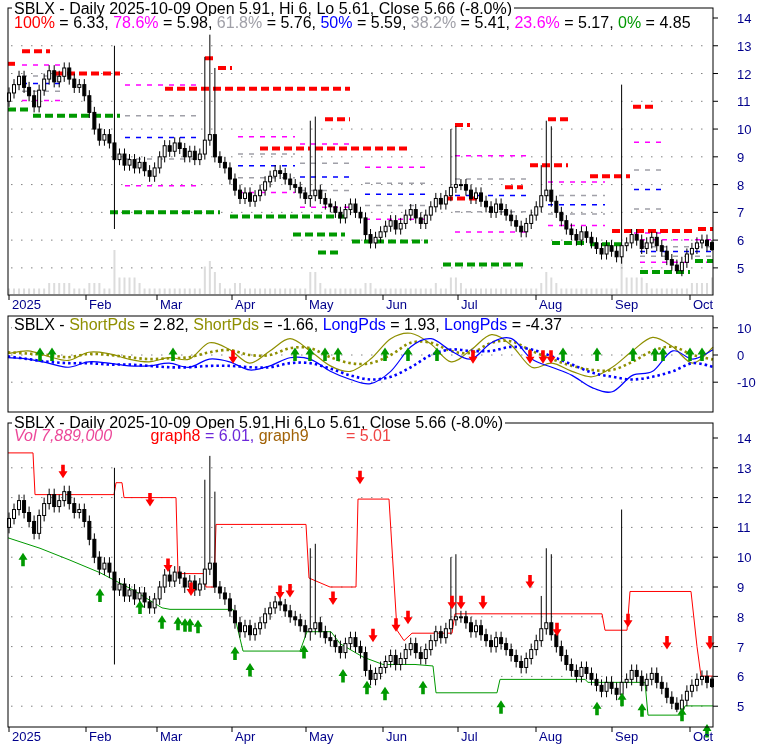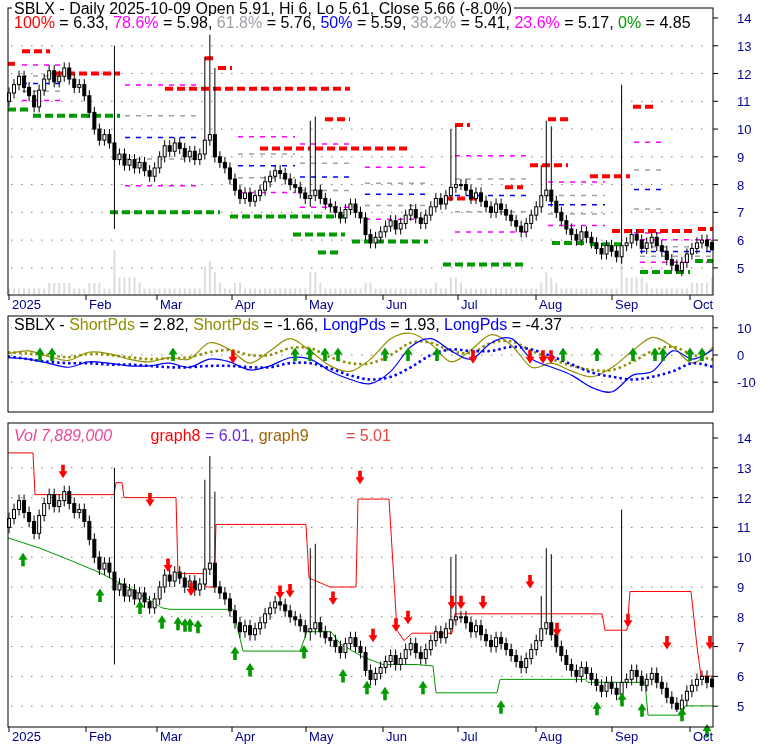--- a/index.html
+++ b/index.html
@@ -982,16 +982,19 @@
     <span>SBLX - Daily 2025-10-09 Open 5.91, Hi 6, Lo 5.61, Close 5.66 (-8.0%)</span>
   </div>
   <div class="ptitle" style="top:16px">
     <span style="color: rgb(255, 0, 0);">100%</span><span style="color: rgb(0, 0, 0);"> = 6.33, </span><span style="color: rgb(255, 0, 255);">78.6%</span><span style="color: rgb(0, 0, 0);"> = 5.98, </span><span style="color: rgb(160, 160, 168);">61.8%</span><span style="color: rgb(0, 0, 0);"> = 5.76, </span><span style="color: rgb(0, 0, 255);">50%</span><span style="color: rgb(0, 0, 0);"> = 5.59, </span><span style="color: rgb(160, 160, 168);">38.2%</span><span style="color: rgb(0, 0, 0);"> = 5.41, </span><span style="color: rgb(255, 0, 255);">23.6%</span><span style="color: rgb(0, 0, 0);"> = 5.17, </span><span style="color: rgb(0, 153, 0);">0%</span><span style="color: rgb(0, 0, 0);"> = 4.85</span>
   </div>
 
   <div class="ptitle" style="top:318px">
     <span style="color: rgb(0, 0, 0);">SBLX - </span><span style="color: rgb(143, 143, 0);">ShortPds</span><span style="color: rgb(0, 0, 0);"> = 2.82, </span><span style="color: rgb(143, 143, 0);">ShortPds</span><span style="color: rgb(0, 0, 0);"> = -1.66, </span><span style="color: rgb(0, 0, 255);">LongPds</span><span style="color: rgb(0, 0, 0);"> = 1.93, </span><span style="color: rgb(0, 0, 255);">LongPds</span><span style="color: rgb(0, 0, 0);"> = -4.37</span>
   </div>
 
+  <div class="ptitle" style="top:416px">
+    <span>SBLX - Daily 2025-10-09 Open 5.91,Hi 6,Lo 5.61, Close 5.66 (-8.0%)</span>
+  </div>
   <div class="ptitle" style="top:429px">
     <span style="color: #ec4899; font-style: italic;">Vol 7,889,000 </span><span style="color: rgb(255, 0, 0); margin-left: 34px;">graph8</span><span style="color: #6d28d9;"> = 6.01, </span><span style="color: #a16207;">graph9</span><span style="color: #ef4444; padding-left: 33px;"> = 5.01</span>
   </div>
 </div>
 
 </body></html>

